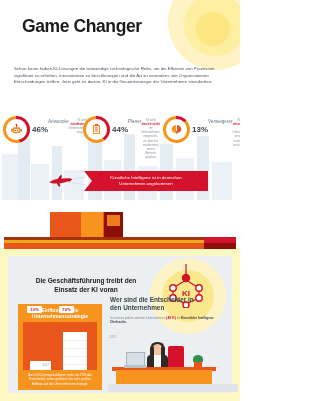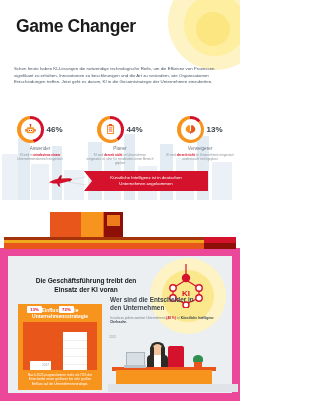--- a/index.html
+++ b/index.html
@@ -15,34 +15,34 @@
   .deco-circle { position:absolute; border-radius:50%; }
   .c1 { width:96px; height:96px; right:-24px; top:-26px; background:#fdf3c4; }
   .c2 { width:62px; height:62px; right:-6px; top:-6px; background:#fdeea0; }
   .c3 { width:34px; height:34px; right:10px; top:12px; background:#fce682; }
 
   .skyline { position:absolute; left:0; right:0; top:92px; height:108px; overflow:hidden; }
   .bld { position:absolute; bottom:0; background:#e8eef5; opacity:.85; }
   .bld.b2 { background:#dee7f1; }
 
   
-  .header { position:absolute; left:16px; top:16px; width:218px; z-index:5; }
+  .header { position:absolute; left:22px; top:16px; width:218px; z-index:5; }
   .title1, .title2 {
     font-size:17.5px; font-weight:bold; color:#1b1b1b;
     letter-spacing:-0.4px; line-height:20px; white-space:nowrap;
   }
   .subtitle {
     position:absolute; left:14px; top:66px; width:206px; z-index:5;
     font-size:4.4px; line-height:6.6px; color:#4a5560; text-align:left;
   }
 
   
   .stats { position:absolute; left:0; top:116px; width:240px; height:56px; z-index:5;
            display:flex; justify-content:space-around; align-items:flex-start; }
-  .stat { width:74px; display:flex; flex-direction:column; align-items:center; }
+  .stat { width:74px; display:flex; align-items:flex-start; }
   .stat-top { display:flex; align-items:center; justify-content:center; gap:2px; }
   .donut { position:relative; width:27px; height:27px; border-radius:50%; }
   .donut .inner {
     position:absolute; left:3.2px; top:3.2px; width:20.6px; height:20.6px;
     background:#fff; border-radius:50%;
     display:flex; align-items:center; justify-content:center;
   }
   .pct { font-size:8px; font-weight:bold; color:#3c444c; }
   .stat-label { font-size:4.6px; color:#6b7680; margin-top:3px; }
   .stat-desc { font-size:3.1px; line-height:4.2px; color:#8b949c; text-align:center;
@@ -70,21 +70,21 @@
   .cdark  { position:absolute; left:104px; top:0px; width:19px; height:26px; background:#8c1007; }
   .cdark2 { position:absolute; left:107px; top:3px; width:13px; height:11px; background:#ef7c1a; }
   .ctop1 { position:absolute; left:4px; top:25px; width:232px; height:3px; background:#a4320b; }
   .ctop2 { position:absolute; left:4px; top:28px; width:232px; height:3px; background:#f0a81c; }
   .ctop3 { position:absolute; left:4px; top:31px; width:232px; height:6px; background:#e8561b; }
   .ctop4 { position:absolute; left:204px; top:25px; width:32px; height:6px; background:#d5122b; }
   .ctop5 { position:absolute; left:204px; top:31px; width:32px; height:6px; background:#8c1007; }
 
   
   .panel { position:absolute; left:0; top:248px; width:240px; height:153px;
-           background:#ec4899; z-index:3; overflow:hidden; }
+           background:#fef9c3; z-index:3; overflow:hidden; }
   .panel-inner { position:absolute; left:8px; top:8px; width:224px; height:137px;
                  background:#eceff2; }
   .glow1 { position:absolute; right:6px; top:2px; width:76px; height:76px;
            border-radius:50%; background:#fdf3c4; }
   .glow2 { position:absolute; right:18px; top:14px; width:52px; height:52px;
            border-radius:50%; background:#fbe88d; }
 
   .panel-title {
     position:absolute; left:12px; top:20px; width:132px;
     font-size:6.6px; font-weight:bold; color:#1b1b1b; line-height:9px; text-align:center;

